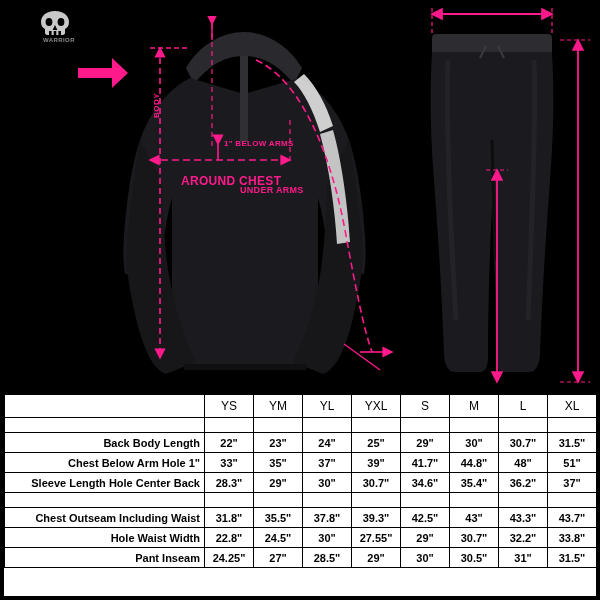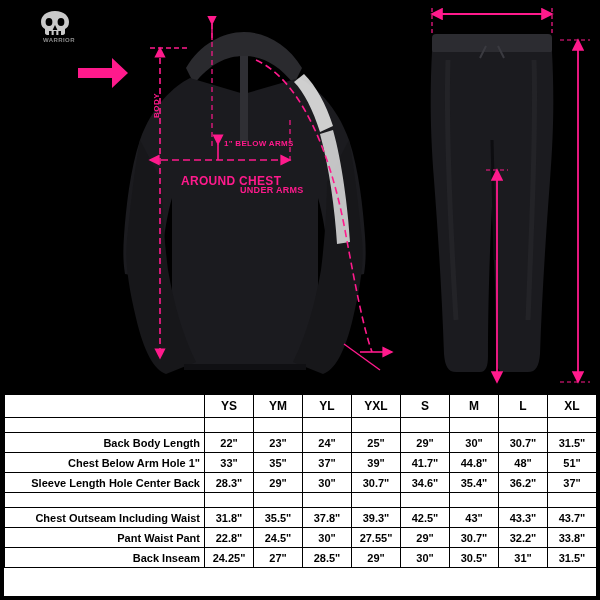--- a/index.html
+++ b/index.html
@@ -104,21 +104,21 @@
     white-space: nowrap;
   }
   table.size-table td.rowlabel {
     text-align: right;
     padding-left: 6px;
     font-weight: bold;
     font-size: 11px;
   }
   table.size-table tr.head td {
     font-size: 12px;
-    font-weight: bold;
+    font-weight: normal;
     height: 22px;
   }
   table.size-table tr.spacer td {
     height: 14px;
     border-left: 1px solid #000;
     border-right: 1px solid #000;
     border-top: 1px solid #000;
     border-bottom: 1px solid #000;
   }
   col.c0 { width: 200px; }
@@ -321,33 +321,33 @@
           <td>35.5"</td>
           <td>37.8"</td>
           <td>39.3"</td>
           <td>42.5"</td>
           <td>43"</td>
           <td>43.3"</td>
           <td>43.7"</td>
           <td>44"</td>
         </tr>
         <tr>
-          <td class="rowlabel">Pant Waist Pant</td>
+          <td class="rowlabel">Hole Waist Width</td>
           <td>22.8"</td>
           <td>24.5"</td>
           <td>30"</td>
           <td>27.55"</td>
           <td>29"</td>
           <td>30.7"</td>
           <td>32.2"</td>
           <td>33.8"</td>
           <td>35.5"</td>
         </tr>
         <tr>
-          <td class="rowlabel">Back Inseam</td>
+          <td class="rowlabel">Pant Inseam</td>
           <td>24.25"</td>
           <td>27"</td>
           <td>28.5"</td>
           <td>29"</td>
           <td>30"</td>
           <td>30.5"</td>
           <td>31"</td>
           <td>31.5"</td>
           <td>32"</td>
         </tr>

